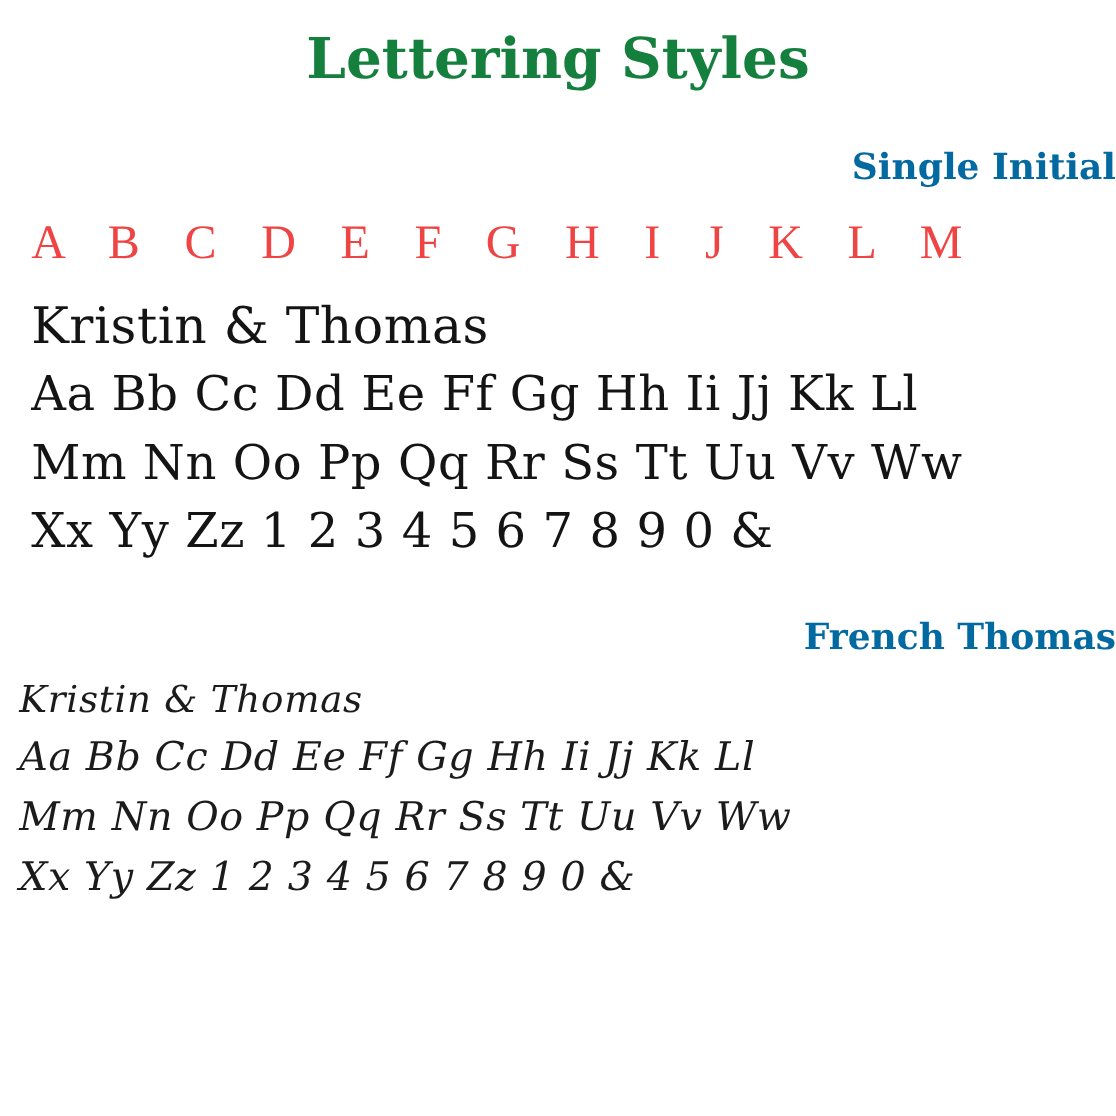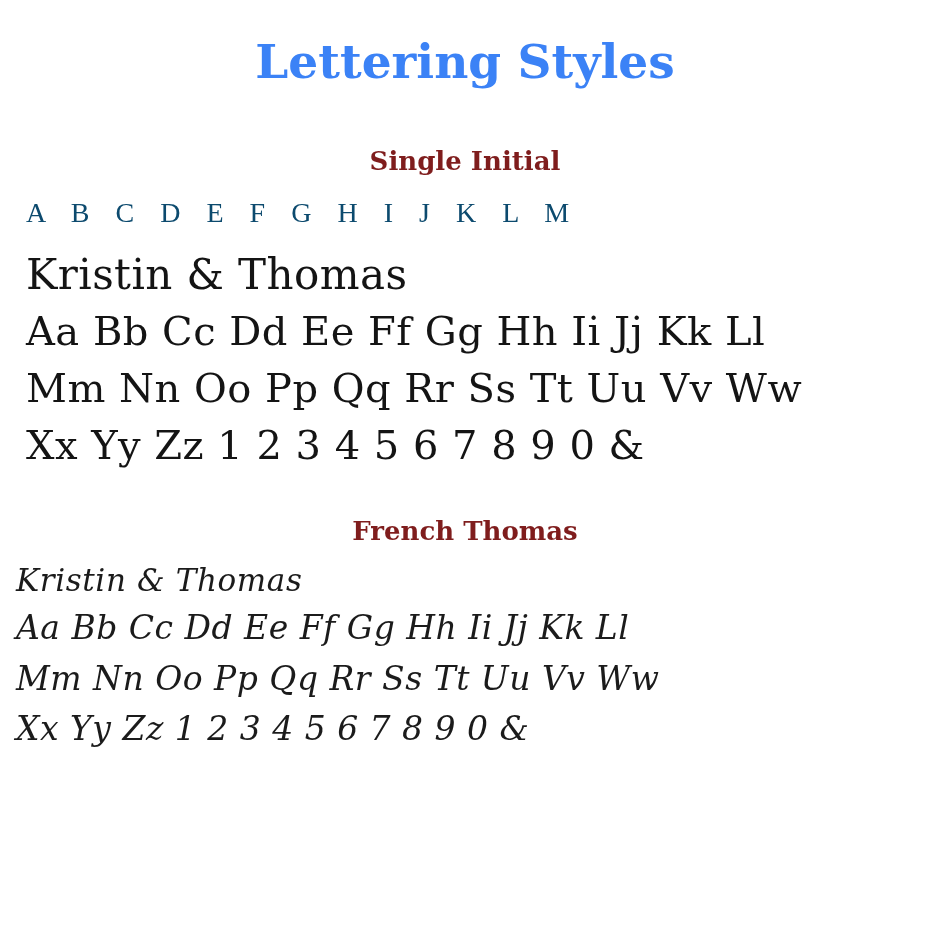--- a/index.html
+++ b/index.html
@@ -16,56 +16,56 @@
   }
   .page {
     width: 930px;
     height: 930px;
     position: relative;
     box-sizing: border-box;
     padding: 0;
   }
   .main-title {
     text-align: center;
-    color: #3b82f6;
+    color: #15803d;
     font-family: "DejaVu Serif", serif;
     font-weight: bold;
     font-size: 47px;
     letter-spacing: 0px;
-    margin: 12px;
+    margin: 0;
     padding-top: 24px;
     line-height: 1.1;
   }
   .section {
     margin: 0;
   }
   .section-title {
-    text-align: center;
-    color: #7f1d1d;
+    text-align: right;
+    color: #0369a1;
     font-family: "DejaVu Serif", serif;
     font-weight: bold;
-    font-size: 26px;
+    font-size: 30px;
     margin: 0;
     line-height: 1.2;
   }
   .sec-single .section-title { padding-top: 46px; }
   .sec-evening .section-title { padding-top: 43px; }
   .sec-french .section-title { padding-top: 42px; }
 
   .sample-block {
     padding-left: 24px;
     padding-right: 12px;
   }
 
   
   .single-line {
     font-family: "Liberation Serif", serif;
-    font-size: 28px;
+    font-size: 40px;
     letter-spacing: 0.34em;
-    color: #0c4a6e;
+    color: #ef4444;
     line-height: 1.42;
     white-space: nowrap;
     margin: 0;
   }
   .sec-single .sample-block { padding-top: 16px; padding-left: 26px; }
 
   
   .evening-name {
     font-family: "DejaVu Serif", serif;
     font-size: 42px;

